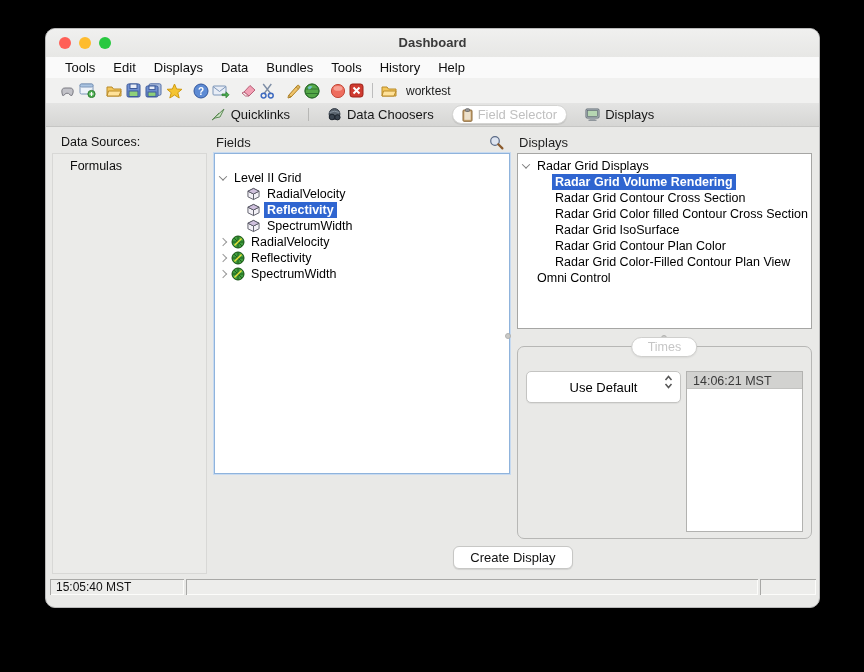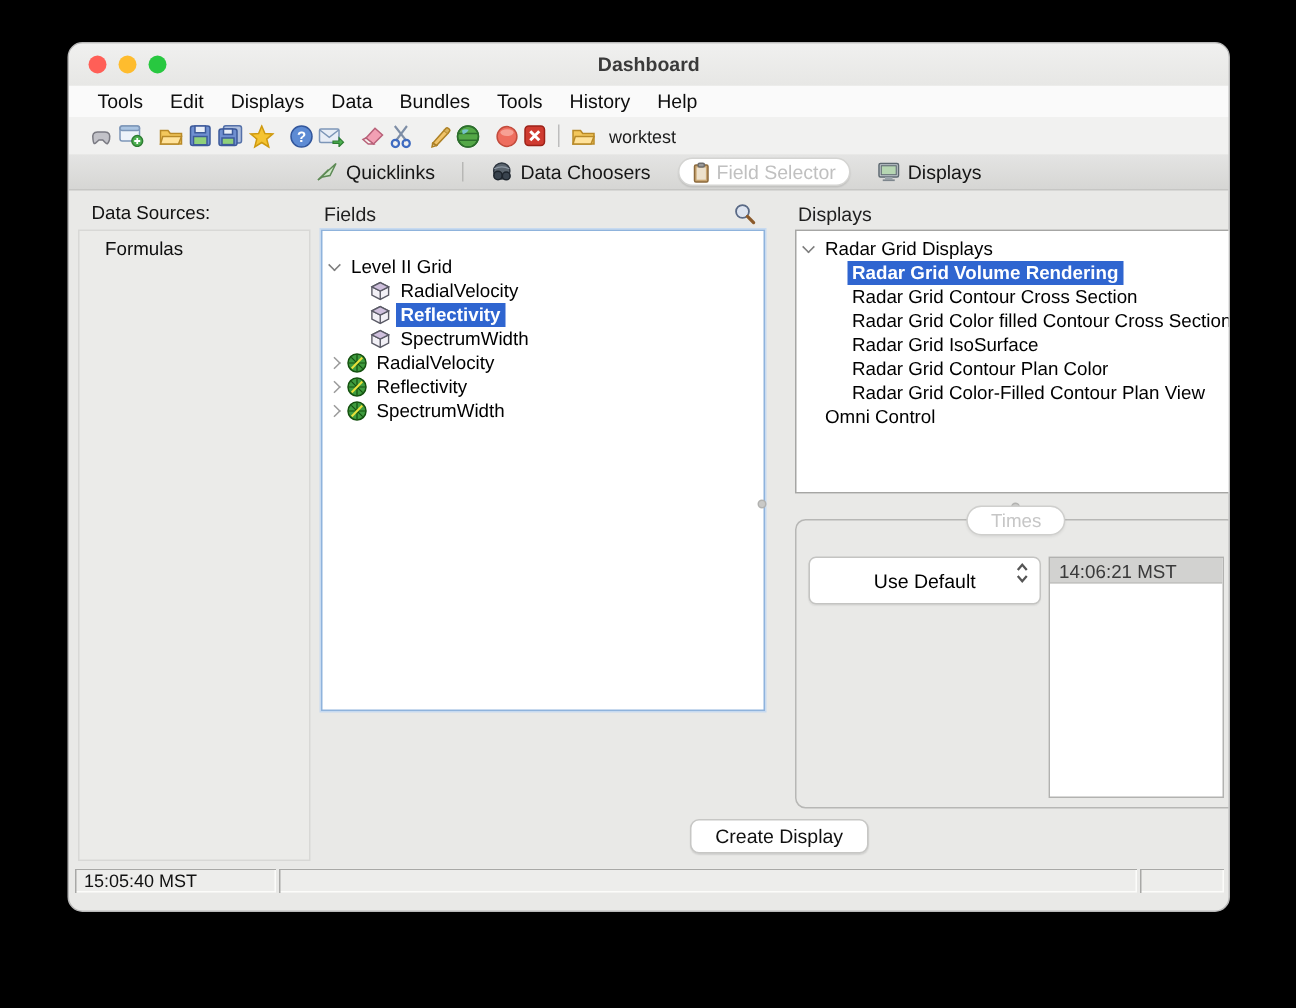--- a/index.html
+++ b/index.html
@@ -31,21 +31,21 @@
   
   .content { flex:1; display:flex; padding:5px 18px 0 6px; position:relative; }
   .left-col { width:155px; flex:none; display:flex; flex-direction:column; margin-right:7px; }
   .ds-label { font-size:12.5px; color:#111; padding:3px 0 4px 9px; }
   .ds-list { flex:1; background:#ebebe9; border:1px solid #d8d8d6; margin:0 0 10px 0; padding-top:2px; }
   .ds-row { height:19px; display:flex; align-items:center; font-size:12.5px; color:#0d0d0d; padding-left:17px; }
   .ds-row.selected { background:#b1b1b1; padding-left:5px; }
   .ds-arrow { width:0; height:0; border-left:6px solid #1e2a66; border-top:4px solid transparent;
               border-bottom:4px solid transparent; margin-right:3px; }
   .main-area { flex:1; display:flex; flex-direction:column; }
-  .panels-row { display:flex; gap:20px; }
+  .panels-row { display:flex; gap:7px; }
   .center-col { width:296px; flex:none; display:flex; flex-direction:column; }
   .right-col { flex:1; display:flex; flex-direction:column; }
   .panel-header { height:21px; display:flex; align-items:center; justify-content:space-between;
                   font-size:13px; color:#1f1f1f; padding:0 6px 0 2px; }
   .fields-tree { height:321px; background:#fff; border:1px solid #8fb3dc; box-shadow:0 0 0 1px #c7daf0;
                  padding-top:16px; overflow:hidden; }
   .displays-tree { height:176px; background:#fff; border:1px solid #a6a6a4; padding-top:4px; overflow:hidden; }
   .tree-row { height:16px; display:flex; align-items:center; font-size:12.5px; color:#000; white-space:nowrap; }
   .sp16 { width:16px; flex:none; } .sp32 { width:32px; flex:none; } .sp34 { width:34px; flex:none; }
   .arrow-box { width:16px; flex:none; display:flex; align-items:center; justify-content:center; }

